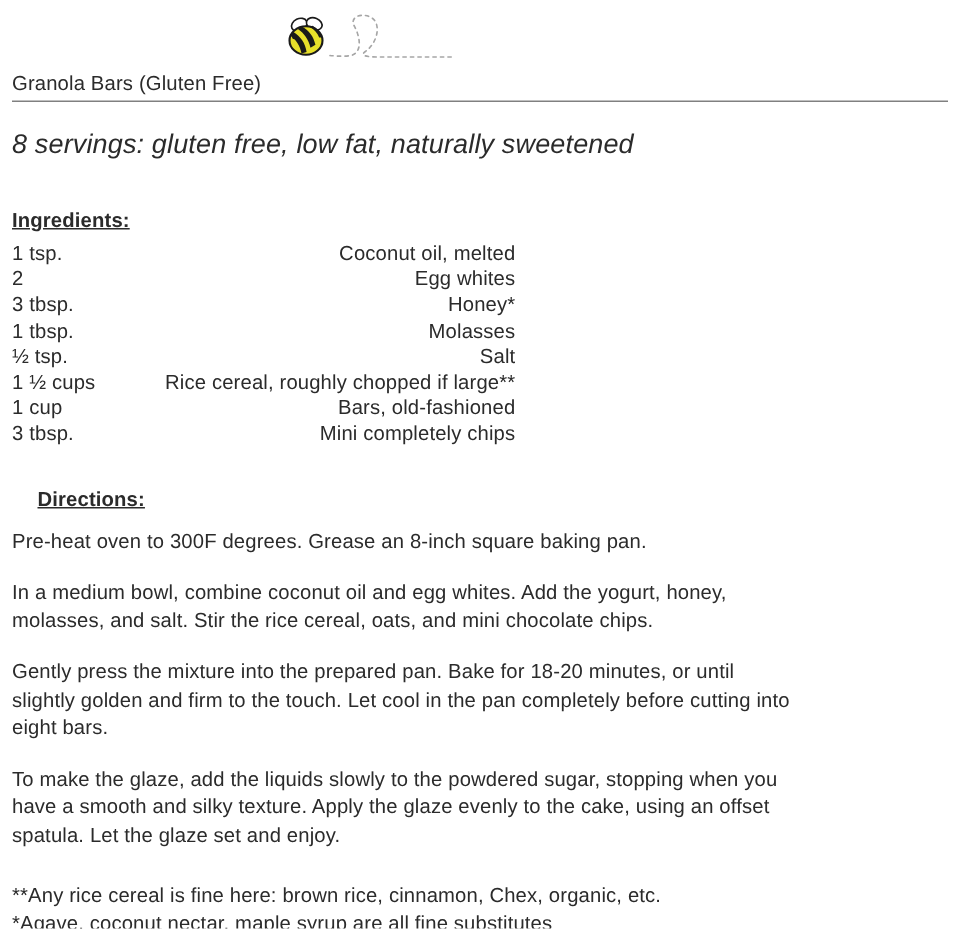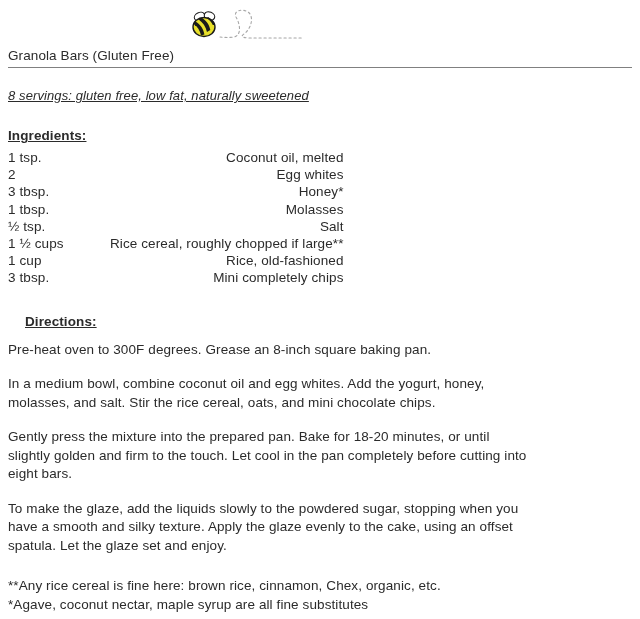--- a/index.html
+++ b/index.html
@@ -45,36 +45,35 @@
   }
   .title-rule {
     border: 0;
     border-top: 1px solid #808080;
     margin: 0 0 0 0;
     width: 624px;
   }
 
   .subtitle {
     font-style: italic;
-    font-size: 13px;
+    font-size: 18px;
     line-height: 16px;
     margin-top: 20px;
     letter-spacing: 0.1px;
-    text-decoration: underline;
   }
 
   
   .section-heading {
     font-weight: bold;
     text-decoration: underline;
     font-size: 13.5px;
     line-height: 16px;
     letter-spacing: 0.1px;
   }
-  .ingredients-heading { margin-top: 24px; }
+  .ingredients-heading { margin-top: 35px; }
   .directions-heading  { margin-top: 27px; margin-left: 17px; }
 
   
   .ingredients-table {
     border-collapse: collapse;
     margin-top: 5px;
     font-size: 13.5px;
     line-height: 17.2px;
   }
   .ingredients-table td {
@@ -162,21 +161,21 @@
       <tr>
         <td class="qty-cell">½ tsp.</td>
         <td class="desc-cell">Salt</td>
       </tr>
       <tr>
         <td class="qty-cell">1 ½ cups</td>
         <td class="desc-cell">Rice cereal, roughly chopped if large**</td>
       </tr>
       <tr>
         <td class="qty-cell">1 cup</td>
-        <td class="desc-cell">Rice, old-fashioned</td>
+        <td class="desc-cell">Bars, old-fashioned</td>
       </tr>
       <tr>
         <td class="qty-cell">3 tbsp.</td>
         <td class="desc-cell">Mini completely chips</td>
       </tr>
     </tbody>
   </table>
 
   <div class="section-heading directions-heading">Directions:</div>
 

